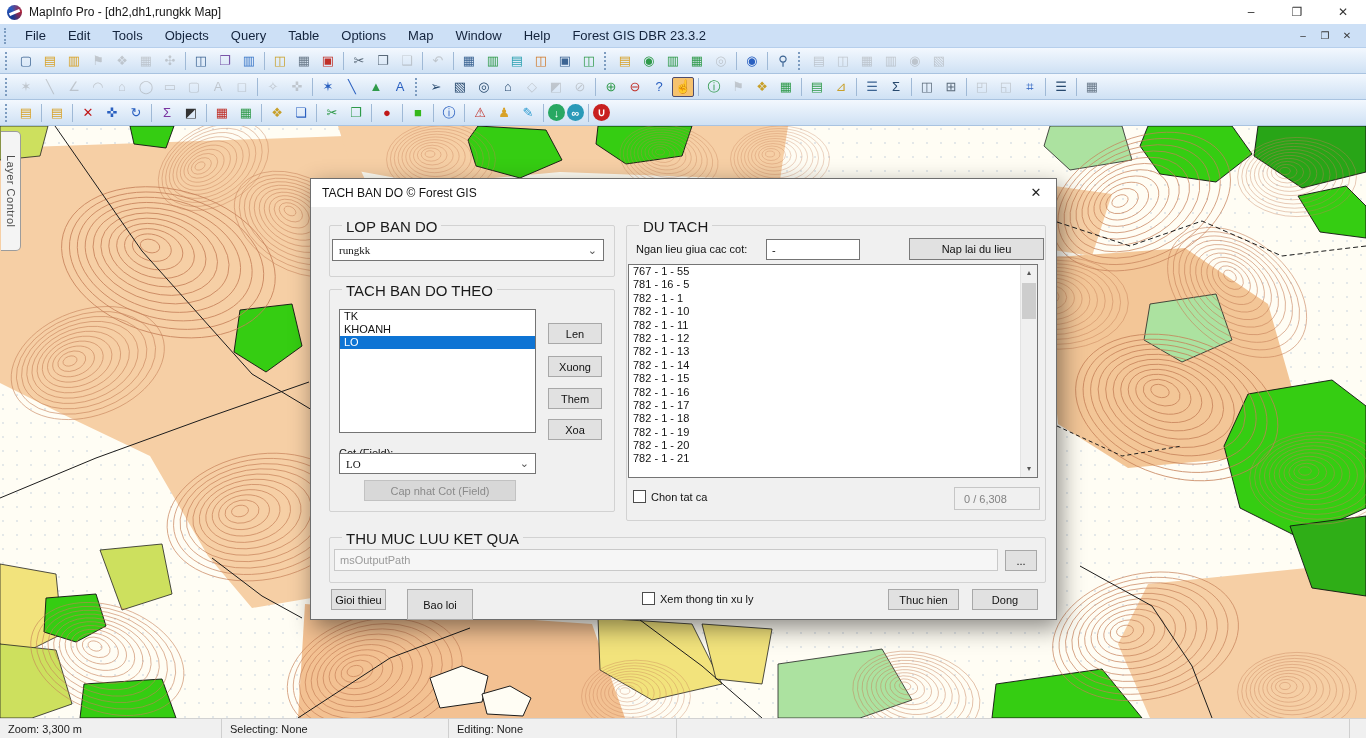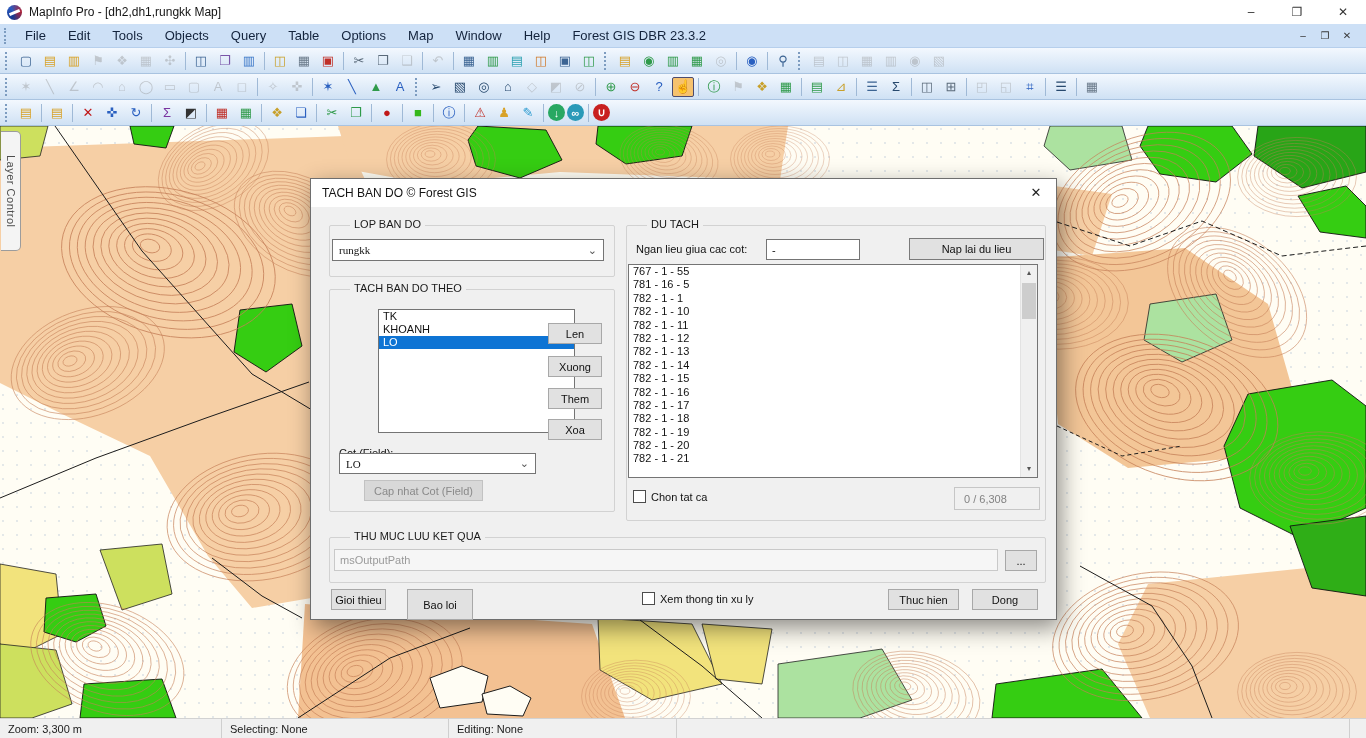--- a/index.html
+++ b/index.html
@@ -40,21 +40,21 @@
               border:1px solid #9c9c9c; border-left:none; border-radius:0 5px 5px 0;
               display:flex; align-items:center; justify-content:center; z-index:3; }
   .layertab span { writing-mode:vertical-rl; font-size:11px; color:#4c4c4c; letter-spacing:.5px; }
 
   
   .dialog { position:absolute; left:310px; top:178px; width:747px; height:442px; background:#f0f0f0;
             border:1px solid #6e6e6e; box-shadow:4px 8px 22px rgba(0,0,0,.45); z-index:10; font-size:11px; }
   .dlg-title { height:28px; background:#fff; display:flex; align-items:center; padding-left:11px; font-size:12px; color:#141414; }
   .dlg-close { margin-left:auto; width:40px; height:28px; text-align:center; line-height:28px; font-size:13px; color:#222; }
   .group { position:absolute; border:1px solid #d2d2d2; border-radius:2px; }
-  .glabel { position:absolute; top:-8px; left:20px; background:#f0f0f0; padding:0 4px; font-size:11px; color:#1a1a1a; white-space:nowrap; }
+  .glabel { position:absolute; top:-8px; left:12px; background:#f0f0f0; padding:0 4px; font-size:15px; color:#1a1a1a; white-space:nowrap; }
   .btn { position:absolute; background:#e1e1e1; border:1px solid #a8a8a8; font-size:11px; color:#111;
          display:flex; align-items:center; justify-content:center; }
   .btn.disabled { background:#d8d8d8; border-color:#c2c2c2; color:#8a8a8a; }
   .combo { position:absolute; background:#fff; border:1px solid #747474; display:flex; align-items:center; padding:0 6px;font-family:Liberation Serif, serif; }
   .combo .chev { margin-left:auto; color:#555; font-size:11px; line-height:1; }
   .listbox { position:absolute; background:#fff; border:1px solid #747474; overflow:hidden; }
   .lrow { height:13px; line-height:13px; padding:0 4px; font-size:11px; white-space:nowrap; }
   .lrow.sel { background:#0e74d4; color:#fff; }
   .datalist .lrow { height:13.4px; line-height:13.4px; }
   .scroll { position:absolute; right:0; top:0; bottom:0; width:17px; background:#f0f0f0; border-left:1px solid #e3e3e3; }
@@ -351,35 +351,35 @@
     <span class="glabel">LOP BAN DO</span>
   </div>
   <div class="combo" style="left:21px; top:60px; width:272px; height:22px;">
     <span>rungkk</span>
     <span class="chev">⌄</span>
   </div>
 
   <div class="group" style="left:18px; top:110px; width:286px; height:223px;">
     <span class="glabel">TACH BAN DO THEO</span>
   </div>
-  <div class="listbox" style="left:28px; top:130px; width:197px; height:124px;margin-left:39px;">
+  <div class="listbox" style="left:28px; top:130px; width:197px; height:124px;">
       <div class="lrow">TK</div>
       <div class="lrow">KHOANH</div>
       <div class="lrow sel">LO</div>
     </div>
   <button class="btn" style="left:237px; top:144px; width:54px; height:21px;">Len</button>
   <button class="btn" style="left:237px; top:177px; width:54px; height:21px;">Xuong</button>
   <button class="btn" style="left:237px; top:209px; width:54px; height:21px;">Them</button>
   <button class="btn" style="left:237px; top:240px; width:54px; height:21px;">Xoa</button>
   <div style="position:absolute; left:28px; top:268px;">Cot (Field):</div>
   <div class="combo" style="left:28px; top:274px; width:197px; height:21px;">
     <span>LO</span>
     <span class="chev">⌄</span>
   </div>
-  <button class="btn disabled" style="left:53px; top:301px; width:119px; height:21px;">Cap nhat Cot (Field)</button>
+  <button class="btn disabled" style="left:53px; top:301px; width:152px; height:21px;">Cap nhat Cot (Field)</button>
 
   <div class="group" style="left:315px; top:46px; width:420px; height:296px;">
     <span class="glabel">DU TACH</span>
   </div>
   <div style="position:absolute; left:325px; top:64px;">Ngan lieu giua cac cot:</div>
   <div class="textbox" style="left:455px; top:60px; width:94px; height:21px;">
     <span>-</span>
   </div>
   <button class="btn" style="left:598px; top:59px; width:135px; height:22px; border-color:#7a7a7a;">Nap lai du lieu</button>
   <div class="listbox datalist" style="left:317px; top:85px; width:410px; height:214px;">

